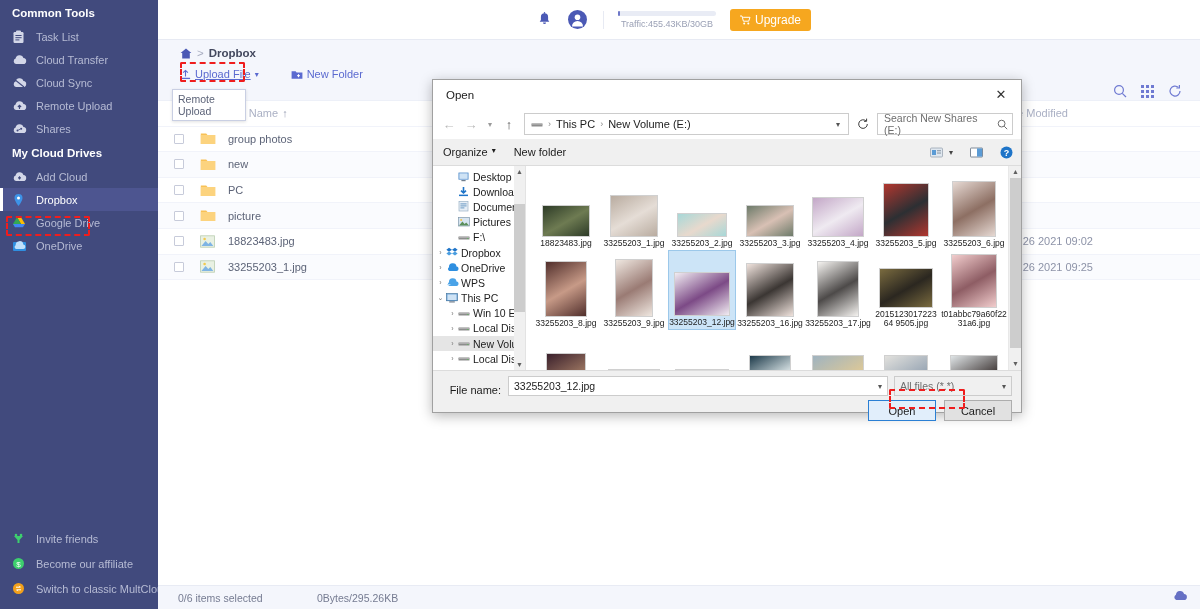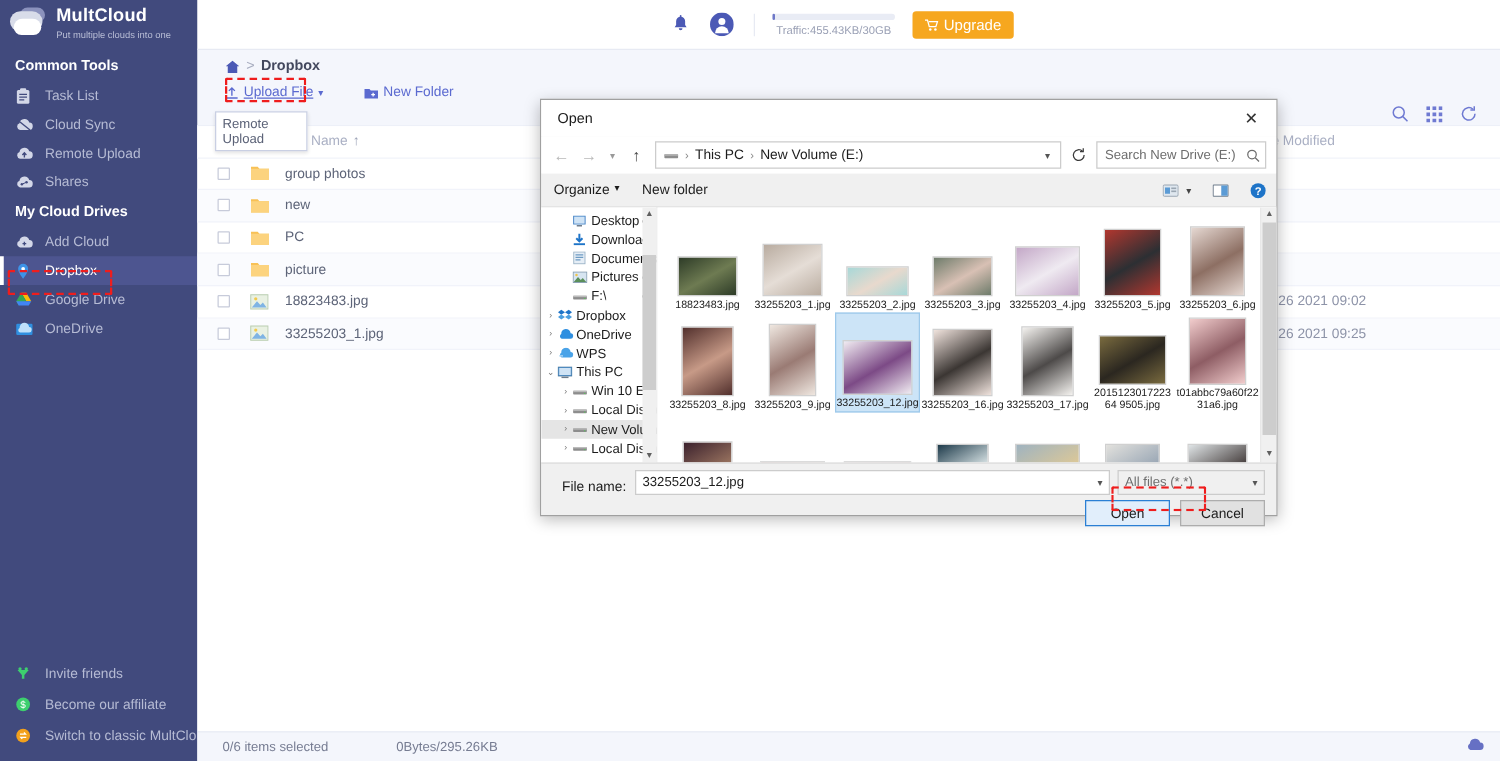--- a/index.html
+++ b/index.html
@@ -278,47 +278,44 @@
     border: 1px solid #adadad; color: #1c1c1c; cursor: pointer;
     font-family: "Liberation Sans", sans-serif;
   }
   .dbtn.primary { background: #e1eefb; border: 1px solid #2a7fd4; }
 </style>
 </head>
 <body>
 
 <div id="sidebar">
 
-  <div id="brand">
-    <div class="logo">
-      <div class="c2"></div>
-        <div class="c1"></div>
-        <div class="c3"></div>
-    </div>
-    <div class="btext">
-      <div class="bname">MultCloud</div>
-      <div class="btag">Put multiple clouds into one</div>
-    </div>
-  </div>
 
   <div class="sec-title">Common Tools</div>
 
   <div class="nav-item">
     <span class="ic">
       <svg class="svgi" width="13" height="14" viewBox="0 0 13 14">
           <rect x="1.5" y="2" width="10" height="11" rx="1.2" fill="#d3d7e8"></rect>
           <rect x="4" y="0.6" width="5" height="2.6" rx="1" fill="#d3d7e8"></rect>
           <rect x="3.4" y="5" width="6.2" height="1" fill="#414a7d"></rect>
           <rect x="3.4" y="7.2" width="6.2" height="1" fill="#414a7d"></rect>
           <rect x="3.4" y="9.4" width="4" height="1" fill="#414a7d"></rect>
         </svg>
     </span>
     <span class="nav-label">Task List</span>
   </div>
 
+  <div class="nav-item">
+    <span class="ic">
+      <svg class="svgi" width="15" height="12" viewBox="0 0 15 12">
+          <path d="M4 10h7a3 3 0 0 0 .4-6A4 4 0 0 0 3.6 4.6 2.8 2.8 0 0 0 4 10z" fill="#d3d7e8"></path>
+        </svg>
+    </span>
+    <span class="nav-label">Cloud Transfer</span>
+  </div>
 
   <div class="nav-item">
     <span class="ic">
       <svg class="svgi" width="15" height="12" viewBox="0 0 15 12">
           <path d="M4 10h7a3 3 0 0 0 .4-6A4 4 0 0 0 3.6 4.6 2.8 2.8 0 0 0 4 10z" fill="#d3d7e8"></path>
           <path d="M2 2l10 8" stroke="#414a7d" stroke-width="1.1"></path>
         </svg>
     </span>
     <span class="nav-label">Cloud Sync</span>
   </div>
@@ -654,21 +651,21 @@
       </div>
       <span id="addr-drop">▾</span>
     </div>
     <span id="refresh-btn">
       <svg class="svgi" width="12" height="12" viewBox="0 0 12 12">
           <path d="M10.3 6a4.3 4.3 0 1 1-1.3-3" stroke="#3a3a3a" stroke-width="1" fill="none"></path>
           <path d="M9.6 .6v2.7H7" stroke="#3a3a3a" stroke-width="1" fill="none"></path>
         </svg>
     </span>
     <div id="dlg-search">
-      <span class="txt">Search New Drive (E:)</span>
+      <span class="txt">Search New Shares (E:)</span>
       <span>
         <svg class="svgi" width="11" height="11" viewBox="0 0 11 11">
             <circle cx="4.6" cy="4.6" r="3.4" stroke="#6d6d6d" stroke-width="1" fill="none"></circle>
             <path d="M7.2 7.2L10.2 10.2" stroke="#6d6d6d" stroke-width="1"></path>
           </svg>
       </span>
     </div>
   </div>
 
   <div id="dlg-cmdbar">

